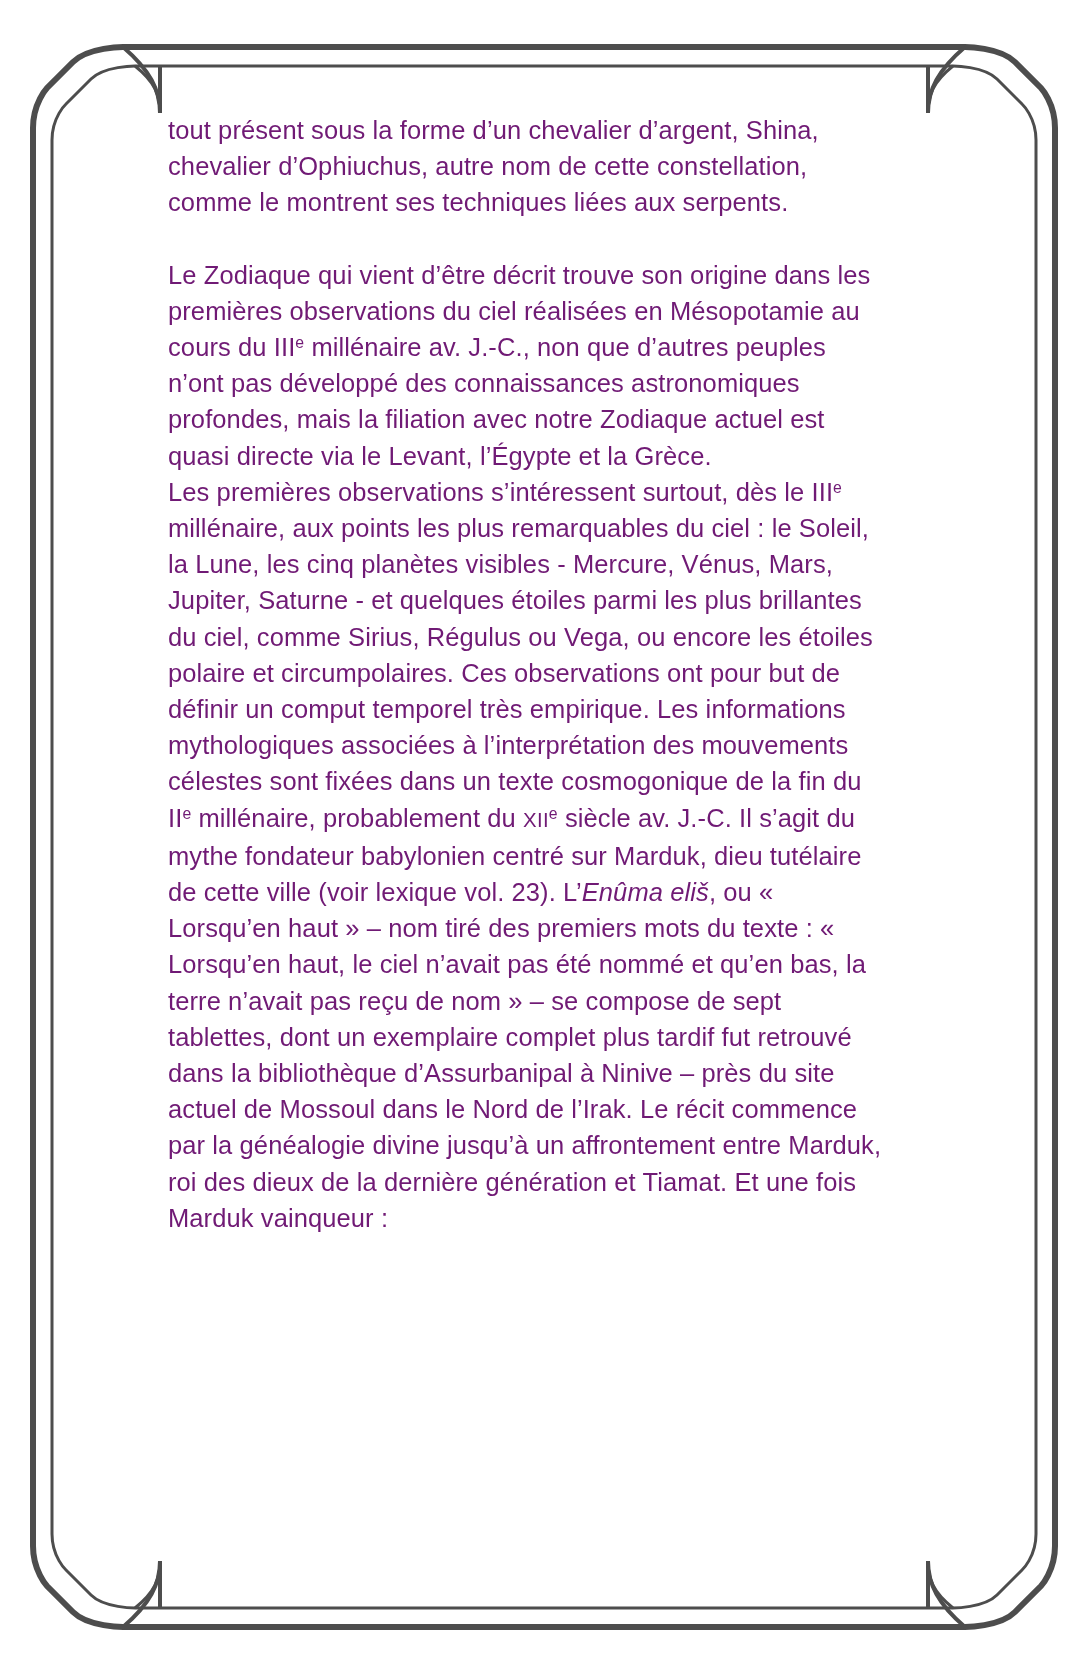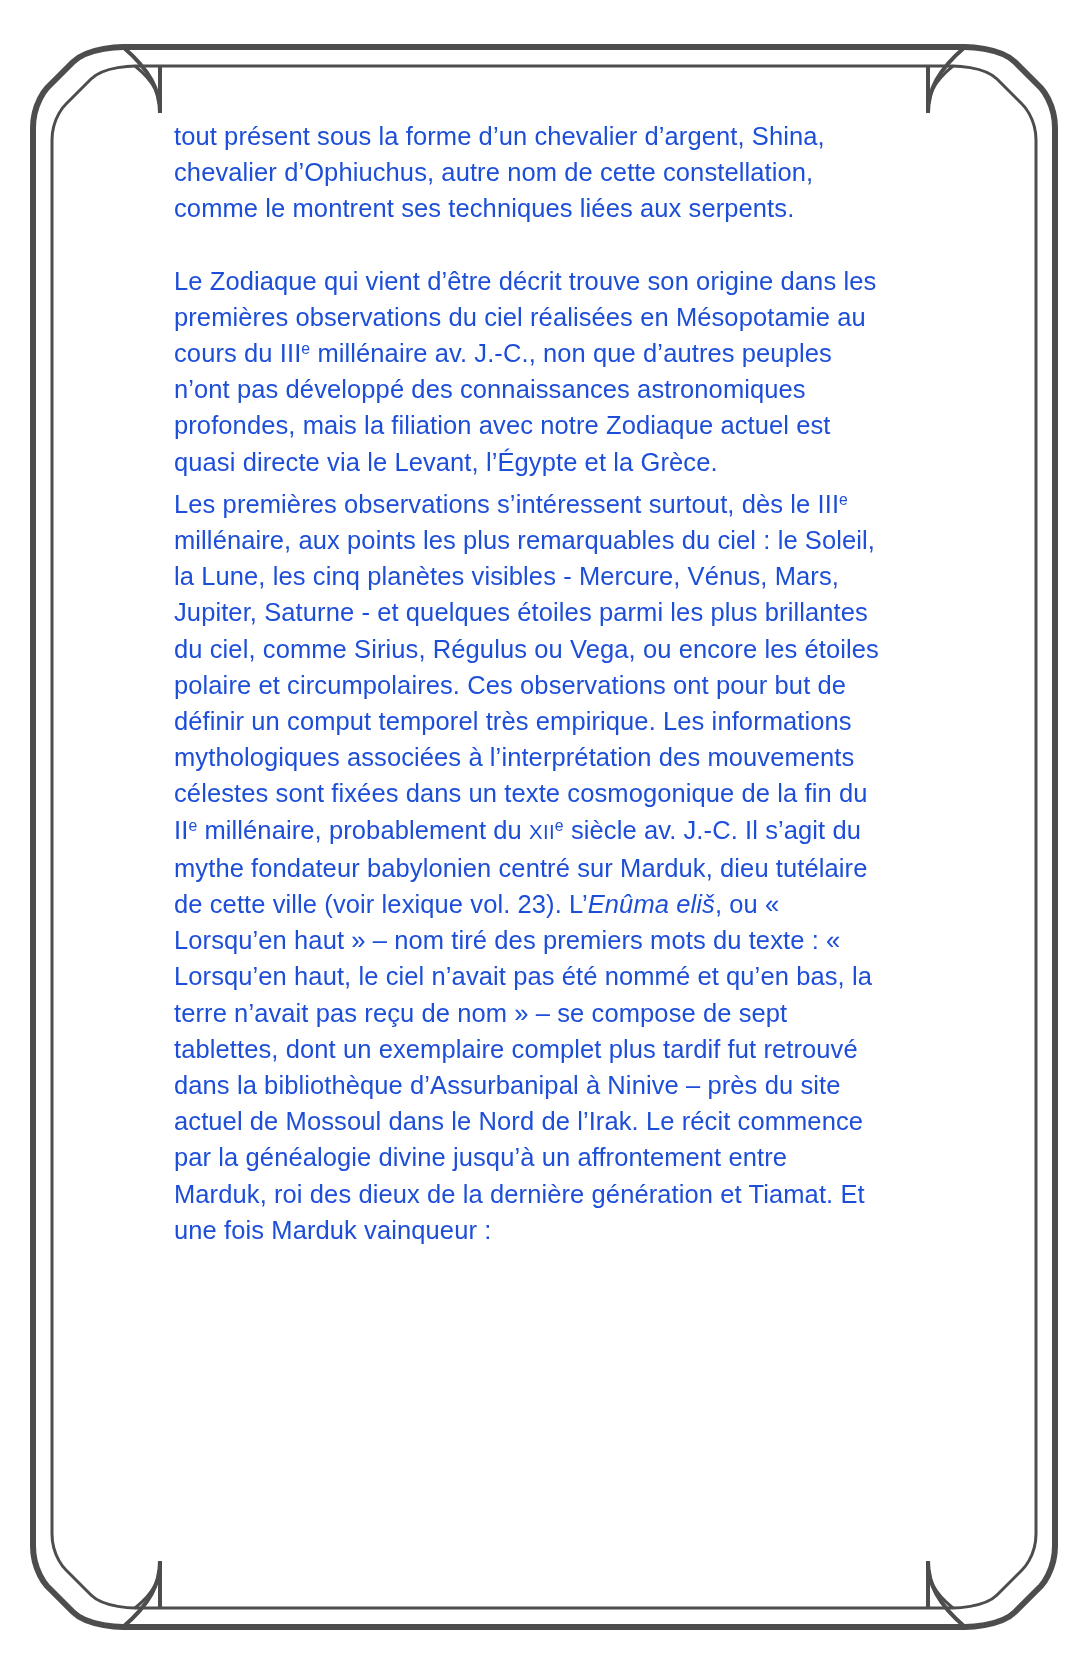--- a/index.html
+++ b/index.html
@@ -35,22 +35,22 @@
     position: absolute;
     left: 168px;
     top: 112px;
     width: 718px;
     height: 1330px;
   }
   .para {
     font-size: 25.5px;
     line-height: 36.2px;
     letter-spacing: 0.1px;
-    color: #1d4ed8;
-    margin: 6px;
+    color: #701a75;
+    margin: 0;
     white-space: pre-line;
   }
   .para.gap-after {
     margin-bottom: 36px;
   }
   .para .sup {
     font-size: 0.62em;
     vertical-align: 0.52em;
     line-height: 0;
   }

